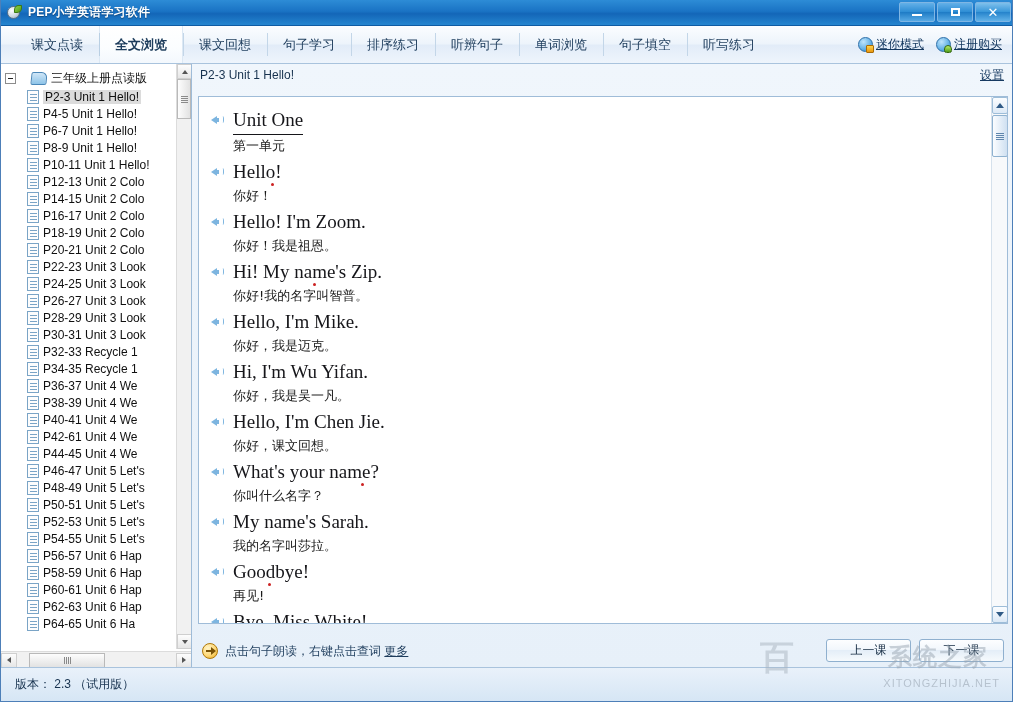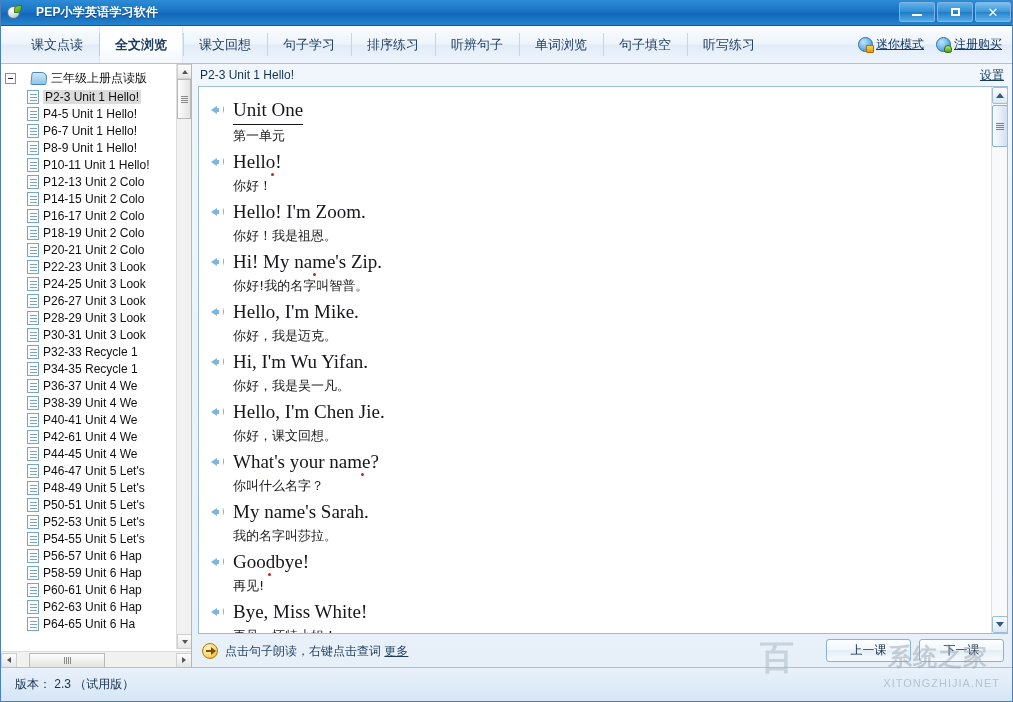--- a/index.html
+++ b/index.html
@@ -18,21 +18,21 @@
     border-top: none;
     overflow: hidden;
   }
 
   
   .titlebar {
     position: absolute; left: 0; top: 0;
     width: 1013px; height: 26px;
     background: linear-gradient(180deg,#2d8cd6 0%,#1a73c4 45%,#1366b8 55%,#2585cf 100%);
     border-bottom: 1px solid #0f5ba3;
-    display: flex; align-items: center; gap: 8px;
+    display: flex; align-items: center;
   }
   .title-icon {
     width: 16px; height: 16px; margin-left: 6px; margin-right: 5px;
     position: relative; flex: none;
   }
   .title-icon .disc {
     position: absolute; left: 0; top: 1px;
     width: 13px; height: 13px; border-radius: 50%;
     background: radial-gradient(circle at 35% 32%, #fdfdfd 0%, #cfd9e3 55%, #8fa3b8 100%);
     border: 1px solid #5f7487;
@@ -250,21 +250,21 @@
   }
   .content-head {
     height: 22px; display: flex; align-items: center;
     padding: 0 10px 0 8px;
     font-size: 12px; color: #17324f;
   }
   .content-head .settings {
     margin-left: auto; text-decoration: underline; color: #163a61;
   }
   .reader-wrap {
-    margin: 0 6px; flex: 1;
+    margin: 10px 6px; flex: 1;
     background: #ffffff;
     border: 1px solid #9fbcd8;
     position: relative; overflow: hidden;
     display: flex;
   }
   .reader {
     flex: 1; padding: 10px 4px 8px 12px;
     overflow: hidden;
   }
   .line-group { margin-bottom: 2px; }

